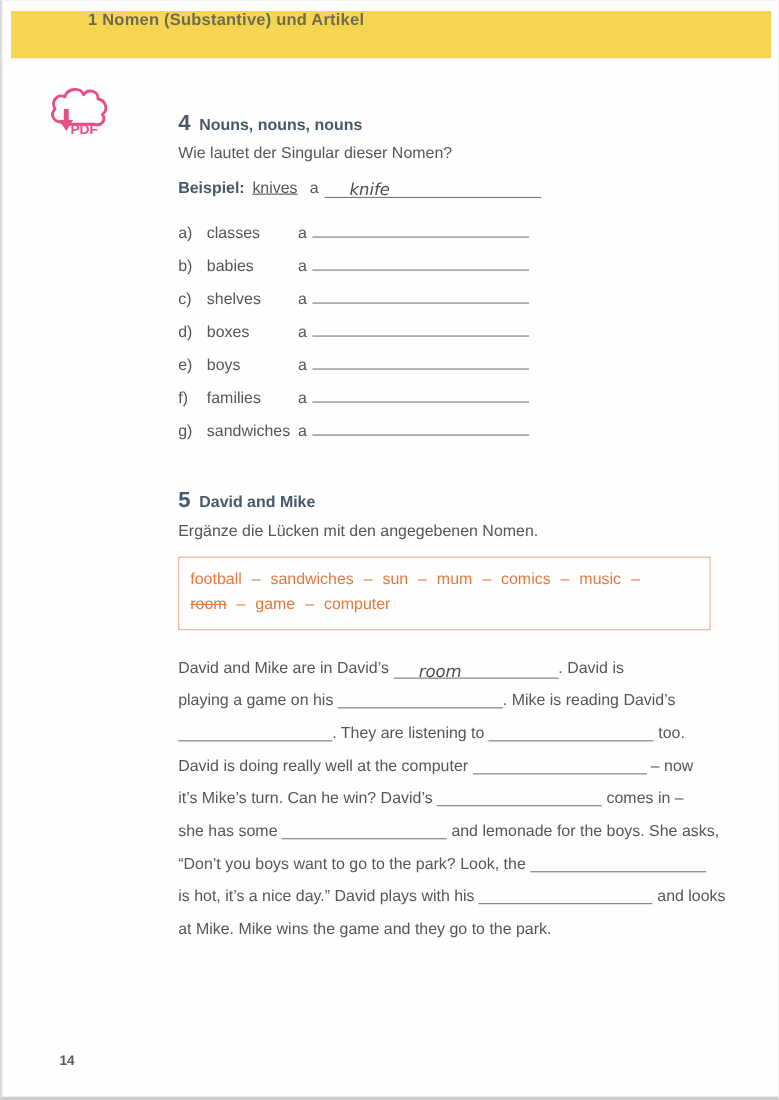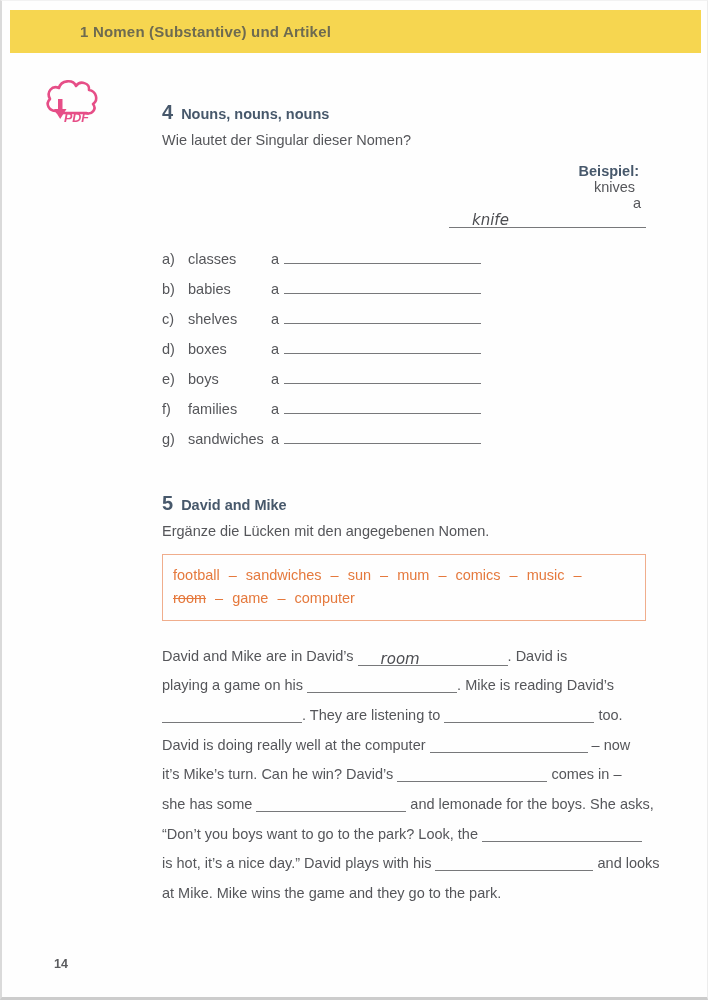--- a/index.html
+++ b/index.html
@@ -10,34 +10,34 @@
   html,body{background:#ffffff;}
   .page{
     position:relative;width:708px;height:1000px;background:#fefefe;
     font-family:"Liberation Sans","DejaVu Sans",sans-serif;color:var(--ink);
     border-left:2px solid #dadada;border-bottom:3px solid #cccccc;
     border-right:1px solid #ececec;border-top:1px solid #f2f2f2;
     overflow:hidden;
   }
   .chapter-bar{
     position:absolute;left:8px;top:9px;width:691px;height:43px;
-    background:var(--yellow);display:flex;align-items:center;padding-left:70px;
+    background:var(--yellow);display:flex;align-items:flex-start;padding-left:70px;
   }
   .chapter-bar .title{
     color:var(--olive);font-weight:bold;font-size:15px;letter-spacing:.2px;
   }
-  .pdf-icon{position:absolute;left:41px;top:77px;width:56px;height:54px;font-style:italic;}
+  .pdf-icon{position:absolute;left:41px;top:77px;width:56px;height:54px;}
   .content{position:absolute;left:160px;top:101px;width:484px;}
   .ex-head{line-height:20px;}
   .ex-num{font-size:20px;font-weight:bold;color:var(--slate);margin-right:8px;}
   .ex-title{font-size:14.5px;font-weight:bold;color:var(--slate);}
   .instruction{font-size:14.5px;color:var(--ink);margin-top:8px;}
-  .example-row{margin-top:15px;display:flex;align-items:flex-end;font-size:14.5px;flex-direction:column;}
+  .example-row{margin-top:15px;display:flex;align-items:flex-start;font-size:14.5px;}
   .example-label{font-weight:bold;color:var(--slate);margin-right:7px;}
-  .example-word{margin-right:11px;}
+  .example-word{margin-right:11px;text-decoration:underline;}
   .article{margin-right:5px;}
   .blank{
     display:inline-block;border-bottom:1.5px solid var(--line);
     height:17px;vertical-align:-3px;
   }
   .blank.ex4{width:197px;}
   .answer{
     font-style:italic;font-size:15px;color:#4c4d51;padding-left:3px;
     font-family:"DejaVu Sans",sans-serif;
     margin-left:20px;

